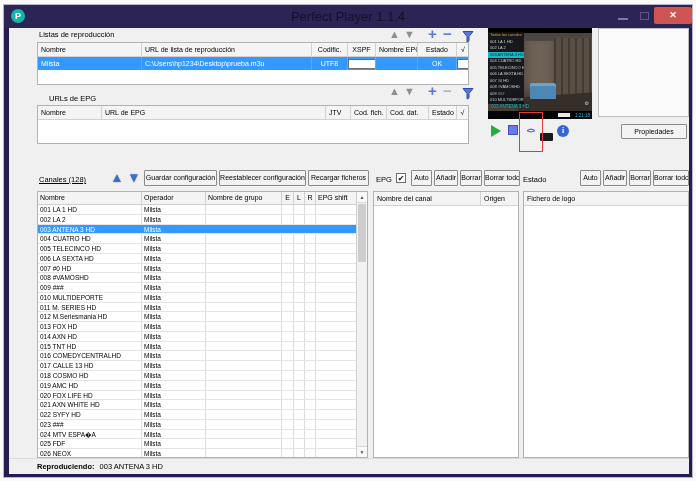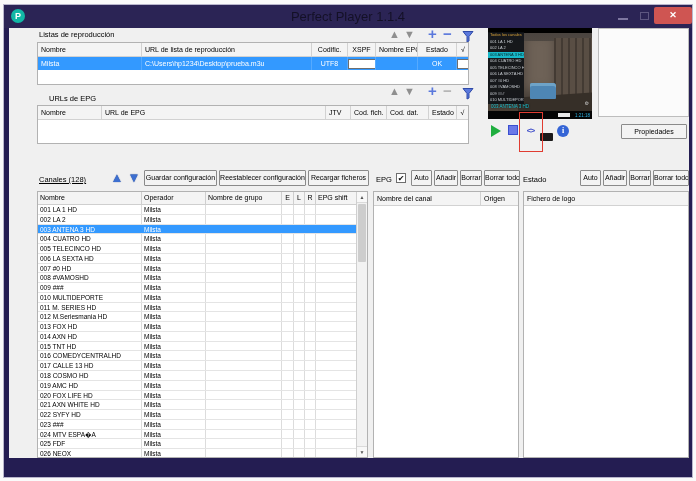--- a/index.html
+++ b/index.html
@@ -503,14 +503,18 @@
     </div>
 
     <div class="tbl" style="left:514px;top:163px;width:166px;height:267px;">
       <div class="thead" id="lg-head">
           <span>Fichero de logo</span>
         </div>
     </div>
 
   </div>
 
+  <div class="statusbar">
+    <b>Reproduciendo:</b>
+    <span style="margin-left:3px;">003 ANTENA 3 HD</span>
+  </div>
 
 </div>
 
 </body></html>

